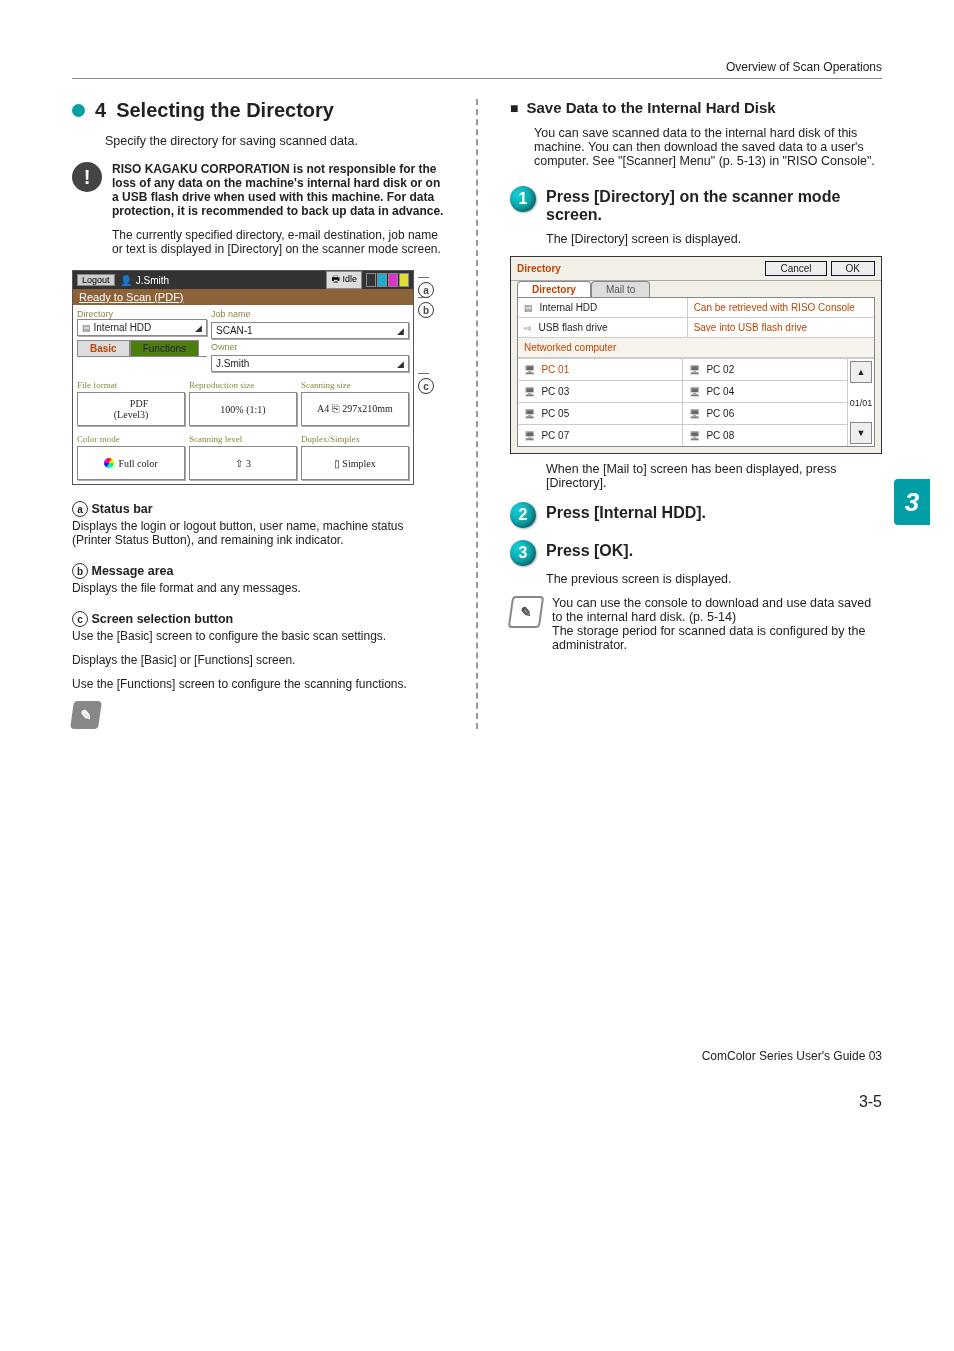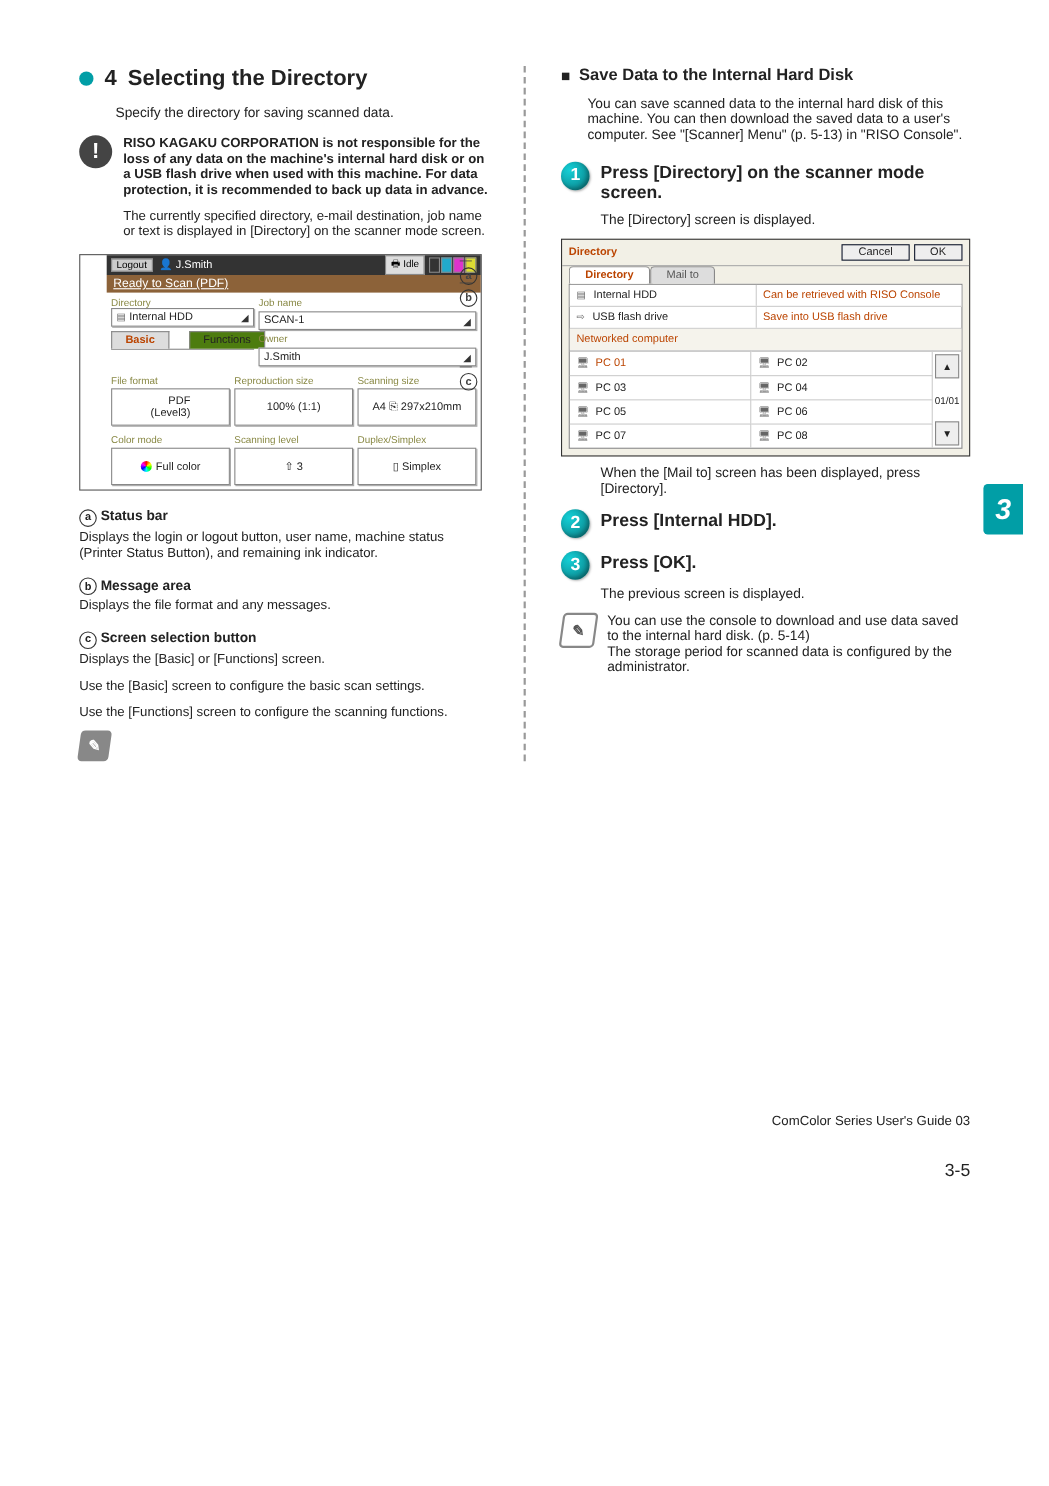--- a/index.html
+++ b/index.html
@@ -54,21 +54,20 @@
   .callout-body{ font-size:12px; }
   .callout-body .bold{ font-weight:bold; }
 
   .touch-panel {
     margin-left: 0px;
     border:1px solid #555;
     background:#fff;
     font-size:10px;
     width: 340px;
     position:relative;
-    padding-left:24px;
   }
   .tp-status {
     display:flex; align-items:center;
     background:#333;color:#fff;
     height:18px; padding:0 4px;
     font-size:10px;
   }
   .tp-status .logout-btn{
     background:#ccc;color:#000;border:1px solid #888;padding:0 4px;font-size:9px;
   }
@@ -85,28 +84,28 @@
   }
   .tp-row{display:flex;gap:4px;padding:4px;align-items:flex-start;}
   .tp-left{width:130px;}
   .tp-right{flex:1; display:flex; flex-direction:column; gap:3px;}
   .tp-field-label{color:#884;font-size:9px;}
   .tp-field-box{
     border:1px solid #888;background:#fff;padding:2px 4px;font-size:10px;
     box-shadow:1px 1px 0 #aaa;
     display:flex;align-items:center;justify-content:space-between;
   }
-  .tp-tab-row{display:flex;gap:18px;border-bottom:1px solid #888;margin-top:4px;}
+  .tp-tab-row{display:flex;gap:0;border-bottom:1px solid #888;margin-top:4px;}
   .tp-tab{
     border:1px solid #888;border-bottom:none;
     padding:2px 12px;font-size:10px;background:#4d7c0f;
   }
   .tp-tab.active{background:#ddd;color:#b40;font-weight:bold;}
   .tp-props{
-    display:flex;gap:4px;padding:4px;
+    display:flex;gap:4px;padding:4px;font-family:Liberation Serif, serif;
   }
   .tp-prop{
     flex:1;display:flex;flex-direction:column;gap:2px;
   }
   .tp-prop .tp-field-box{height:28px;justify-content:center;}
 
   .annot{
     position:absolute;font-size:11px;color:#444;
   }
   .annot-circle{
@@ -225,20 +224,21 @@
 
   .hdd-icon::before{content:"▤";color:#666;margin-right:3px;font-size:9px;}
   .usb-icon::before{content:"⇨";color:#666;margin-right:3px;font-size:9px;}
   .pc-icon::before{content:"🖥";color:#666;margin-right:2px;font-size:9px;}
   .corner-mark{font-size:9px;color:#333;}
 </style>
 </head>
 <body>
 
 <div class="page">
+  <div class="breadcrumb">Overview of Scan Operations</div>
 
   <div class="columns">
 
     <div class="col">
       <div class="h-bullet-row">
         <span class="cyan-dot"></span>
         <span class="step-num">4</span>
         <h2 class="heading">Selecting the Directory</h2>
       </div>
       <div class="intro">Specify the directory for saving scanned data.</div>
@@ -337,22 +337,22 @@
         <div class="annot" style="top:96px;left:346px;">— <span class="annot-circle">c</span></div>
       </div>
 
       <div class="def-title"><span class="annot-circle">a</span> <span class="name">Status bar</span></div>
       <div class="def-body">Displays the login or logout button, user name, machine status (Printer Status Button), and remaining ink indicator.</div>
 
       <div class="def-title"><span class="annot-circle">b</span> <span class="name">Message area</span></div>
       <div class="def-body">Displays the file format and any messages.</div>
 
       <div class="def-title"><span class="annot-circle">c</span> <span class="name">Screen selection button</span></div>
+      <div class="def-body">Use the [Basic] screen to configure the basic scan settings.</div>
       <div class="def-body">Displays the [Basic] or [Functions] screen.</div>
-      <div class="def-body">Use the [Basic] screen to configure the basic scan settings.</div>
       <div class="def-body">Use the [Functions] screen to configure the scanning functions.</div>
 
       <div class="note-callout">
         <div class="note-icon">✎</div>
       </div>
     </div>
 
     <div class="divider"></div>
 
     <div class="col" style="position:relative;">

